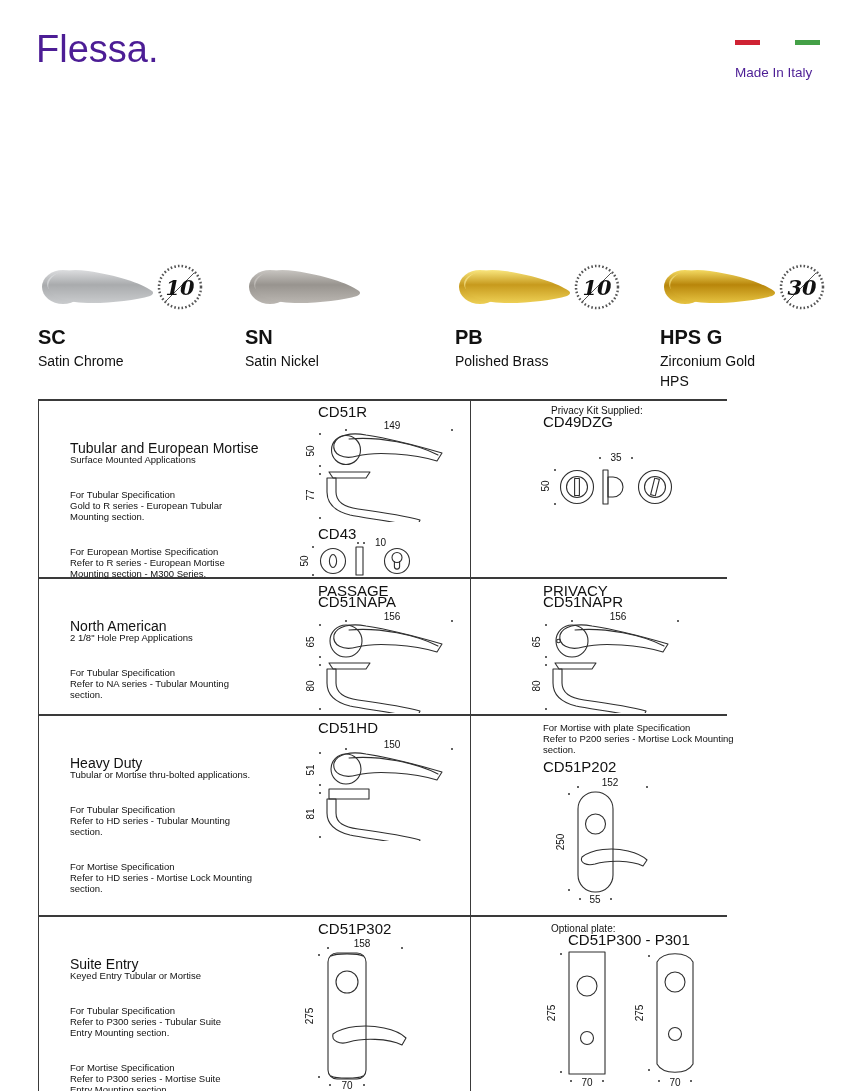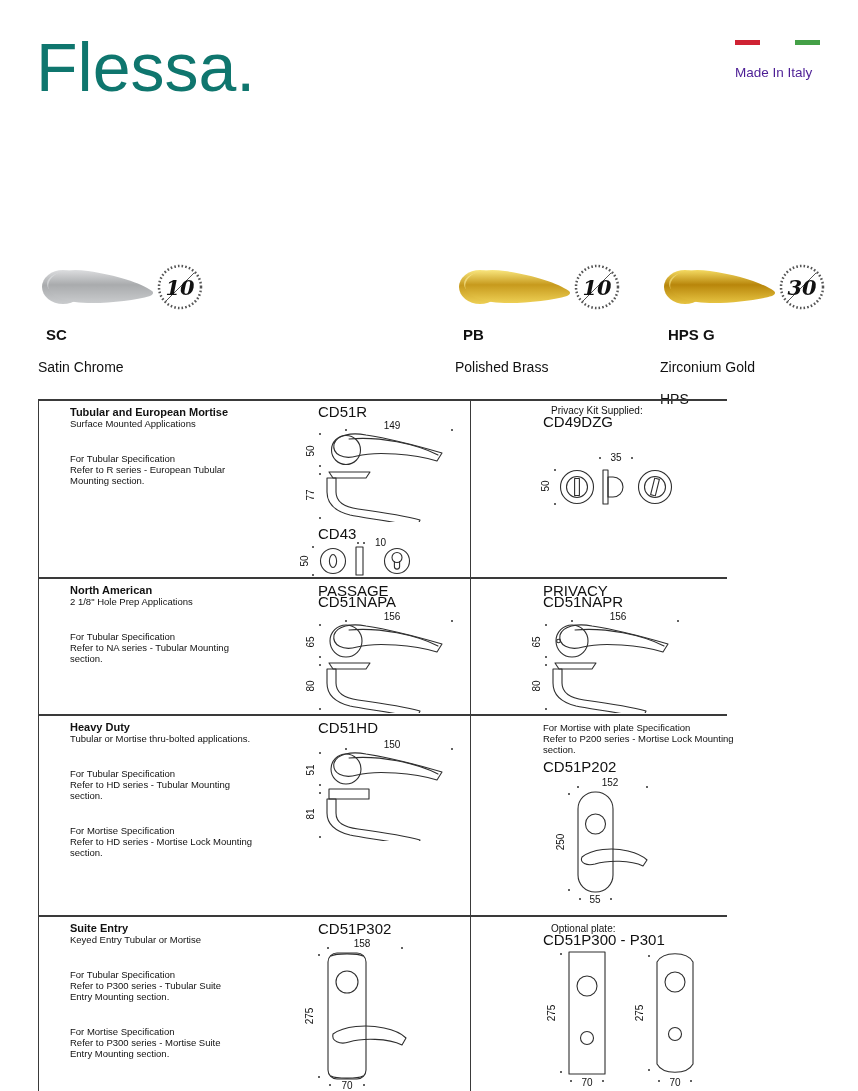--- a/index.html
+++ b/index.html
@@ -1,35 +1,35 @@
 <!DOCTYPE html>
 <html><head>
 <meta charset="utf-8">
 <style>
   html,body{margin:0;padding:0;background:#fff;}
   #page{position:relative;width:858px;height:1091px;background:#fff;overflow:hidden;
         font-family:"Liberation Sans",sans-serif;color:#111;}
   .abs{position:absolute;}
   
-  #brand-title{left:36px;top:28px;font-size:68px;color:#0f766e;letter-spacing:0px;}
+  #brand-title{left:36px;top:28px;font-size:38px;color:#4c1d95;letter-spacing:0px;}
   #made-in{left:735px;top:31px;width:100px;}
   .flag-dash{display:inline-block;width:25px;height:5px;}
   #flag-gap{display:inline-block;width:35px;height:5px;}
   #made-in-label{font-size:13.5px;color:#4c1d95;margin-top:16px;white-space:nowrap;}
   
   .finish-col{position:absolute;top:258px;width:210px;}
   .finish-photo-row{display:flex;align-items:center;height:58px;}
-  .finish-code{font-size:15px;font-weight:bold;margin-top:10px;margin-left:8px;}
-  .finish-name{font-size:14px;margin-top:16px;line-height:16px;}
+  .finish-code{font-size:20px;font-weight:bold;margin-top:10px;}
+  .finish-name{font-size:14px;margin-top:4px;line-height:16px;}
   .finish-name:empty{display:none;}
   
   .hrule{position:absolute;left:38px;width:689px;height:2px;background:#3a3a3a;}
   .vrule{position:absolute;width:1px;background:#3a3a3a;}
   
-  .tb-title{font-size:11px;font-weight:bold;line-height:11px;}
+  .tb-title{font-size:14px;font-weight:normal;line-height:11px;margin-top:36px;}
   .text-block{font-size:9.5px;line-height:11px;width:250px;}
   .para{margin-top:24px;}
   .para:first-child{margin-top:0;}
   .code-label{font-size:15px;font-weight:normal;line-height:11px;}
   .plain-label{font-size:10px;line-height:11px;padding-left:8px;}
   svg text{font-family:"Liberation Sans",sans-serif;font-size:10px;fill:#111;}
   .diag path,.diag circle,.diag rect,.diag ellipse,.diag line{fill:none;stroke:#2f2f2f;
     stroke-width:1.1;stroke-linejoin:round;stroke-linecap:round;}
   .diag .dot{fill:#2f2f2f;stroke:none;}
   .photo path,.photo ellipse{stroke:none;}
@@ -67,20 +67,39 @@
       <svg width="48" height="48" viewBox="0 0 48 48">
         <circle cx="24" cy="24" r="21" fill="none" stroke="#555" stroke-width="2.5" stroke-dasharray="1.6 2.1"></circle>
         <line x1="10" y1="38" x2="38" y2="10" stroke="#555" stroke-width="1"></line>
         <text class="badge-num" x="24" y="32" text-anchor="middle" fill="#333">10</text>
       </svg>
     </div>
     <div class="finish-code">SC</div>
     <div class="finish-name">Satin Chrome</div>
   </div>
 
+  <div class="finish-col" style="left:245px">
+    <div class="finish-photo-row">
+      <svg class="photo" width="118" height="54" viewBox="0 0 118 54">
+        <defs>
+          <linearGradient id="g-sn" x1="0" y1="0" x2="0" y2="1">
+            <stop offset="0" stop-color="#c8c5c1"></stop>
+              <stop offset="0.45" stop-color="#98948f"></stop>
+              <stop offset="1" stop-color="#bab6b1"></stop>
+          </linearGradient>
+        </defs>
+        <ellipse cx="25" cy="27" rx="21" ry="17" fill="url(#g-sn)"></ellipse>
+        <ellipse cx="25" cy="24" rx="16" ry="11" fill="#d6d2cd" opacity="0.55"></ellipse>
+        <path d="M 11,22 C 15,11 32,8 50,11 C 78,15 103,23 114,31 C 116,32.5 115,35 112,36 C 95,41 58,45 37,42 C 19,39 7,33 11,22 Z" fill="url(#g-sn)"></path>
+        <path d="M 20,18 C 50,13 95,22 110,32" stroke="#837f7a" stroke-width="1.2" fill="none"></path>
+      </svg>
+    </div>
+    <div class="finish-code">SN</div>
+    <div class="finish-name">Satin Nickel</div>
+  </div>
 
   <div class="finish-col" style="left:455px">
     <div class="finish-photo-row">
       <svg class="photo" width="118" height="54" viewBox="0 0 118 54">
         <defs>
           <linearGradient id="g-pb" x1="0" y1="0" x2="0" y2="1">
             <stop offset="0" stop-color="#f9e67e"></stop>
               <stop offset="0.45" stop-color="#c79a1d"></stop>
               <stop offset="1" stop-color="#edcf54"></stop>
           </linearGradient>
@@ -134,22 +153,27 @@
   <div class="vrule" style="left:470px;top:399px;height:692px"></div>
 
   <div class="abs text-block" style="left:70px;top:407px">
     <div class="tb-title">Tubular and European Mortise</div>
     <div>
         <div class="para">
           <div class="line">Surface Mounted Applications</div>
         </div>
         <div class="para">
           <div class="line">For Tubular Specification</div>
-          <div class="line">Refer to R series - European Tubular</div>
+          <div class="line">Gold to R series - European Tubular</div>
           <div class="line">Mounting section.</div>
+        </div>
+        <div class="para">
+          <div class="line">For European Mortise Specification</div>
+          <div class="line">Refer to R series - European Mortise</div>
+          <div class="line">Mounting section - M300 Series.</div>
         </div>
       </div>
   </div>
 
   <div class="abs code-label" style="left:318px;top:406px">CD51R</div>
 
   <svg class="abs diag" style="left:302px;top:418px" width="160" height="104" viewBox="0 0 160 104">
 
     <text x="90" y="11" text-anchor="middle">149</text>
     <circle class="dot" cx="44" cy="12" r="1"></circle>
@@ -356,21 +380,21 @@
     <path d="M 35,96 C 46,88 68,86 86,90 C 96,92 104,96 108,100 L 104,107 C 90,100 64,100 51,104 C 42,107 33,103 35,96 Z"></path>
     <text transform="rotate(-90 15 78)" x="15" y="78" text-anchor="middle">275</text>
     <circle class="dot" cx="21" cy="17" r="1"></circle>
       <circle class="dot" cx="21" cy="139" r="1"></circle>
     <circle class="dot" cx="32" cy="147" r="1"></circle>
       <circle class="dot" cx="66" cy="147" r="1"></circle>
     <text x="49" y="151" text-anchor="middle">70</text>
   </svg>
 
   <div class="abs plain-label" style="left:543px;top:923px">Optional plate:</div>
-  <div class="abs code-label" style="left:543px;top:934px">CD51P300 - P301</div>
+  <div class="abs code-label" style="left:568px;top:934px">CD51P300 - P301</div>
 
   <svg class="abs diag" style="left:545px;top:942px" width="180" height="148" viewBox="0 0 180 148">
 
     <rect x="24" y="10" width="36" height="122"></rect>
     <circle cx="42" cy="44" r="10"></circle>
     <circle cx="42" cy="96" r="6.5"></circle>
     <text transform="rotate(-90 10 71)" x="10" y="71" text-anchor="middle">275</text>
     <circle class="dot" cx="16" cy="12" r="1"></circle>
       <circle class="dot" cx="16" cy="130" r="1"></circle>
     <circle class="dot" cx="26" cy="139" r="1"></circle>

